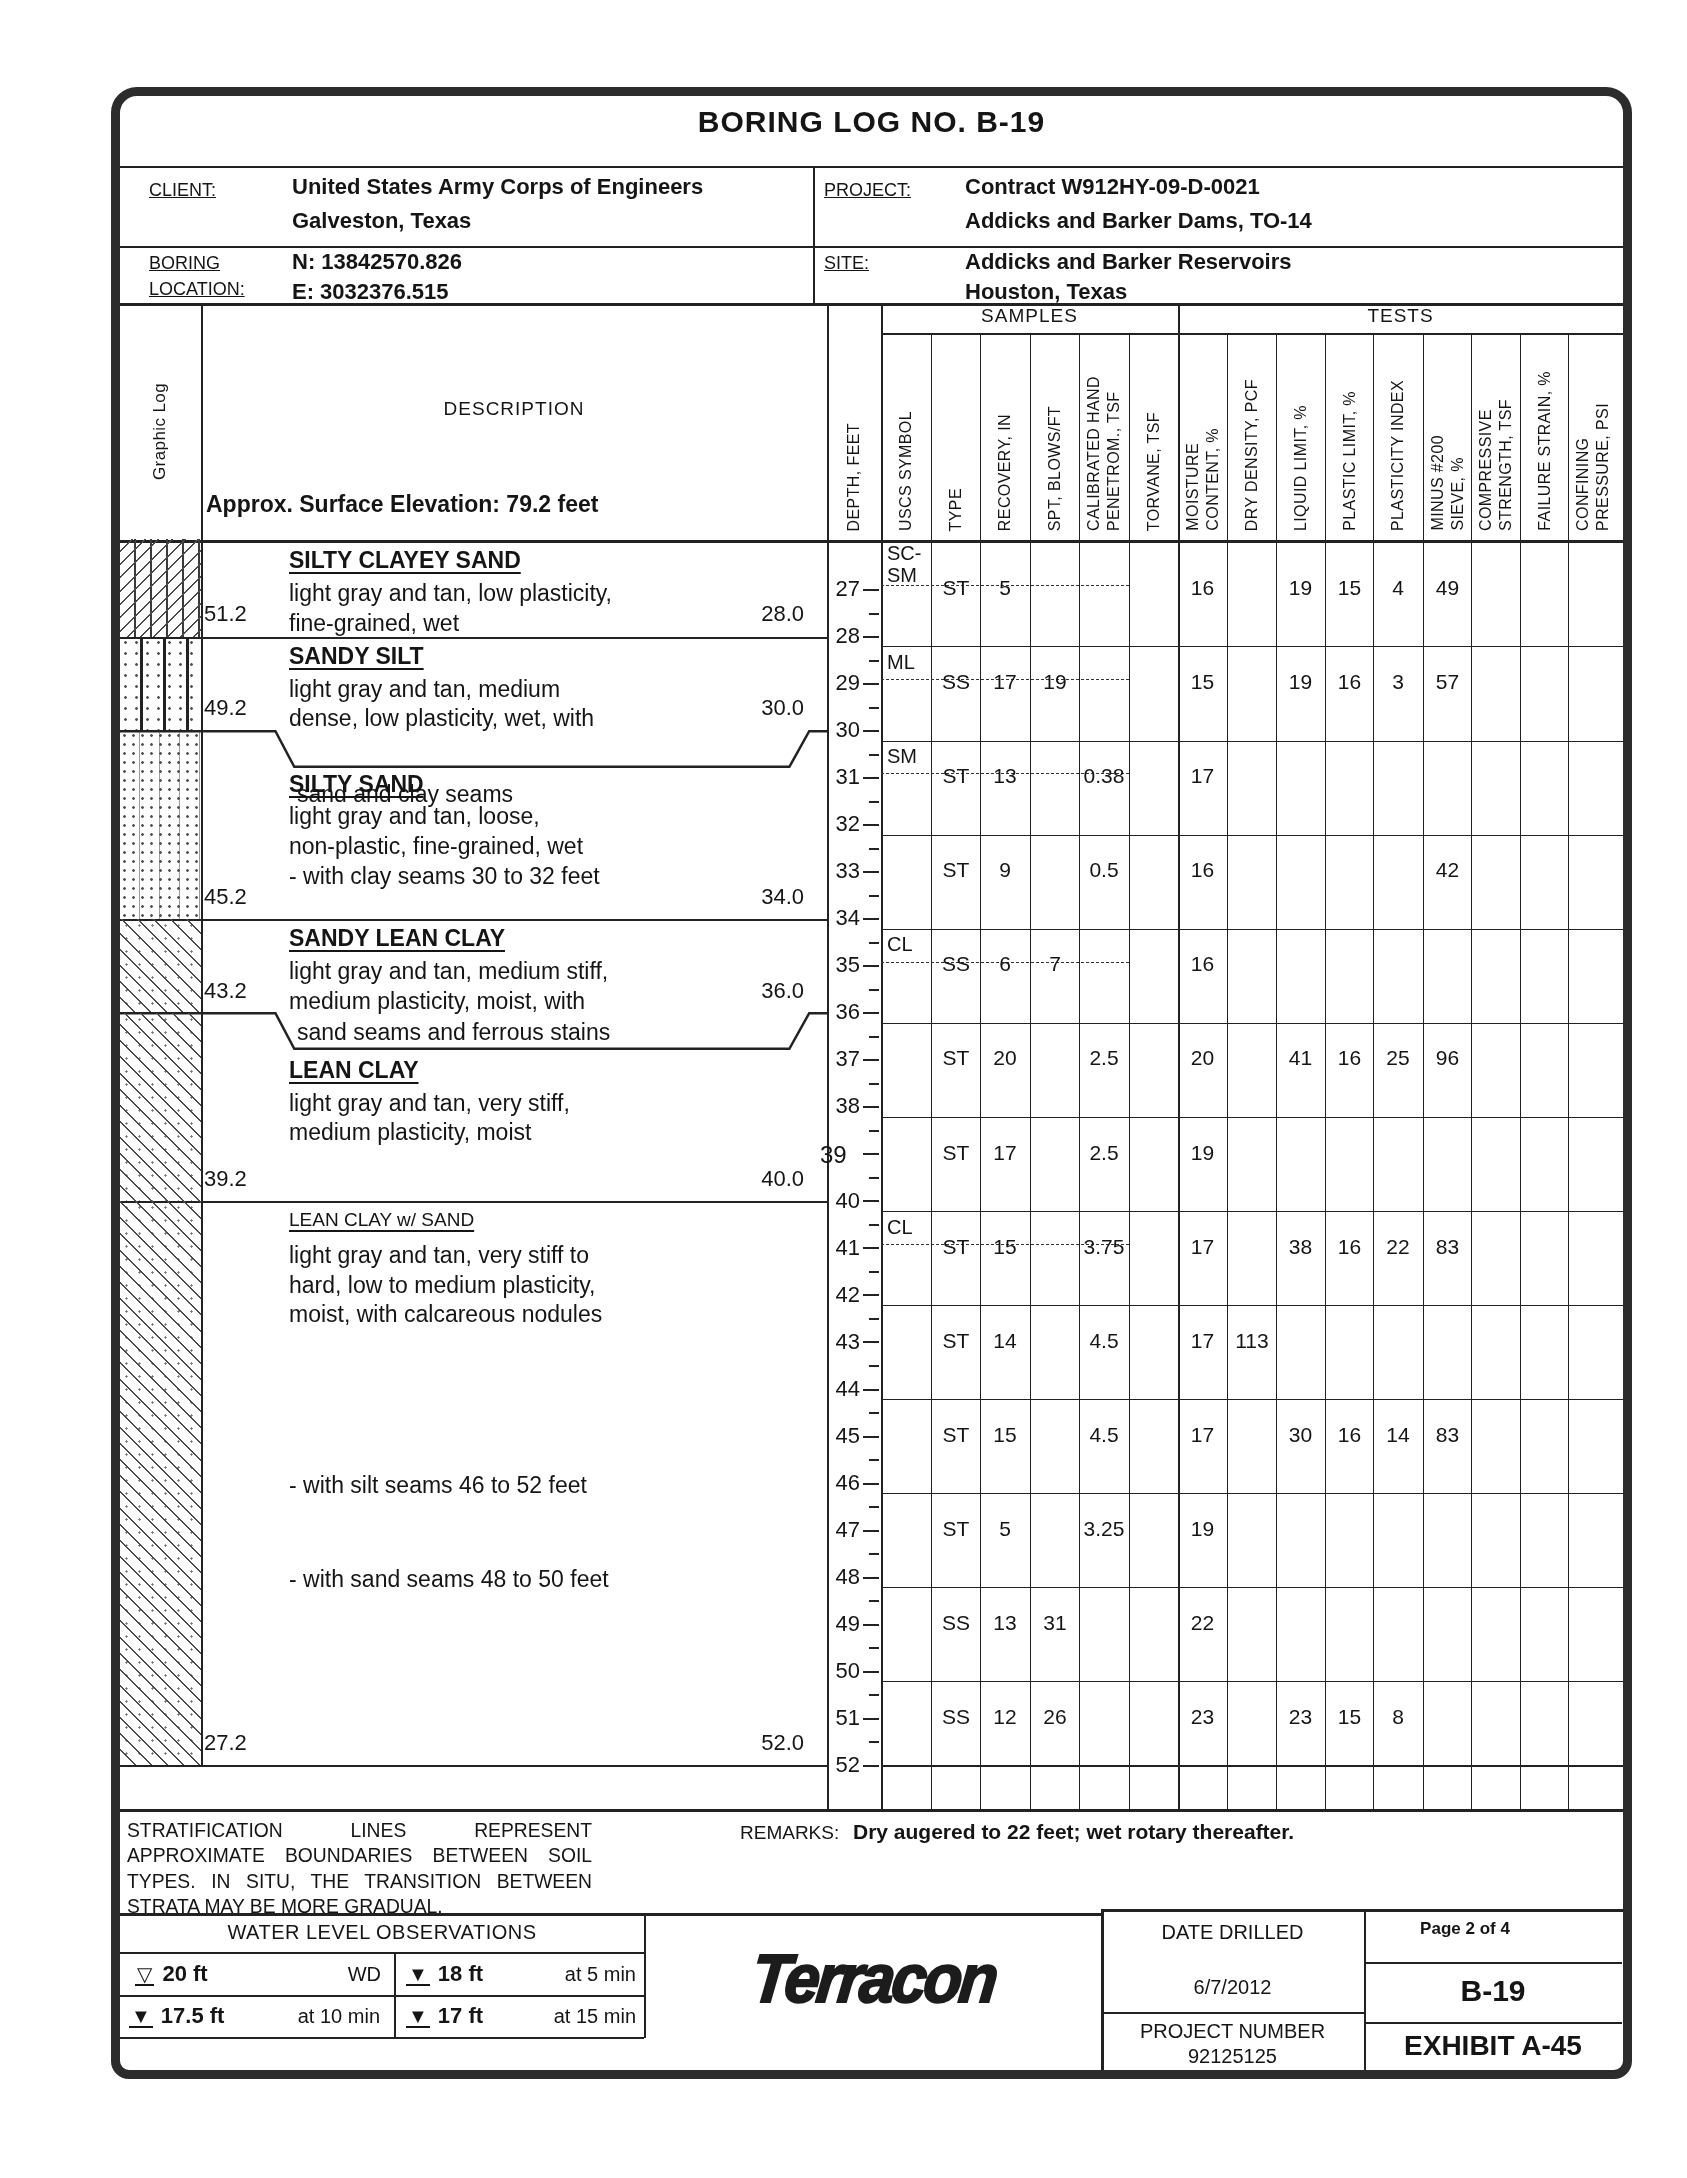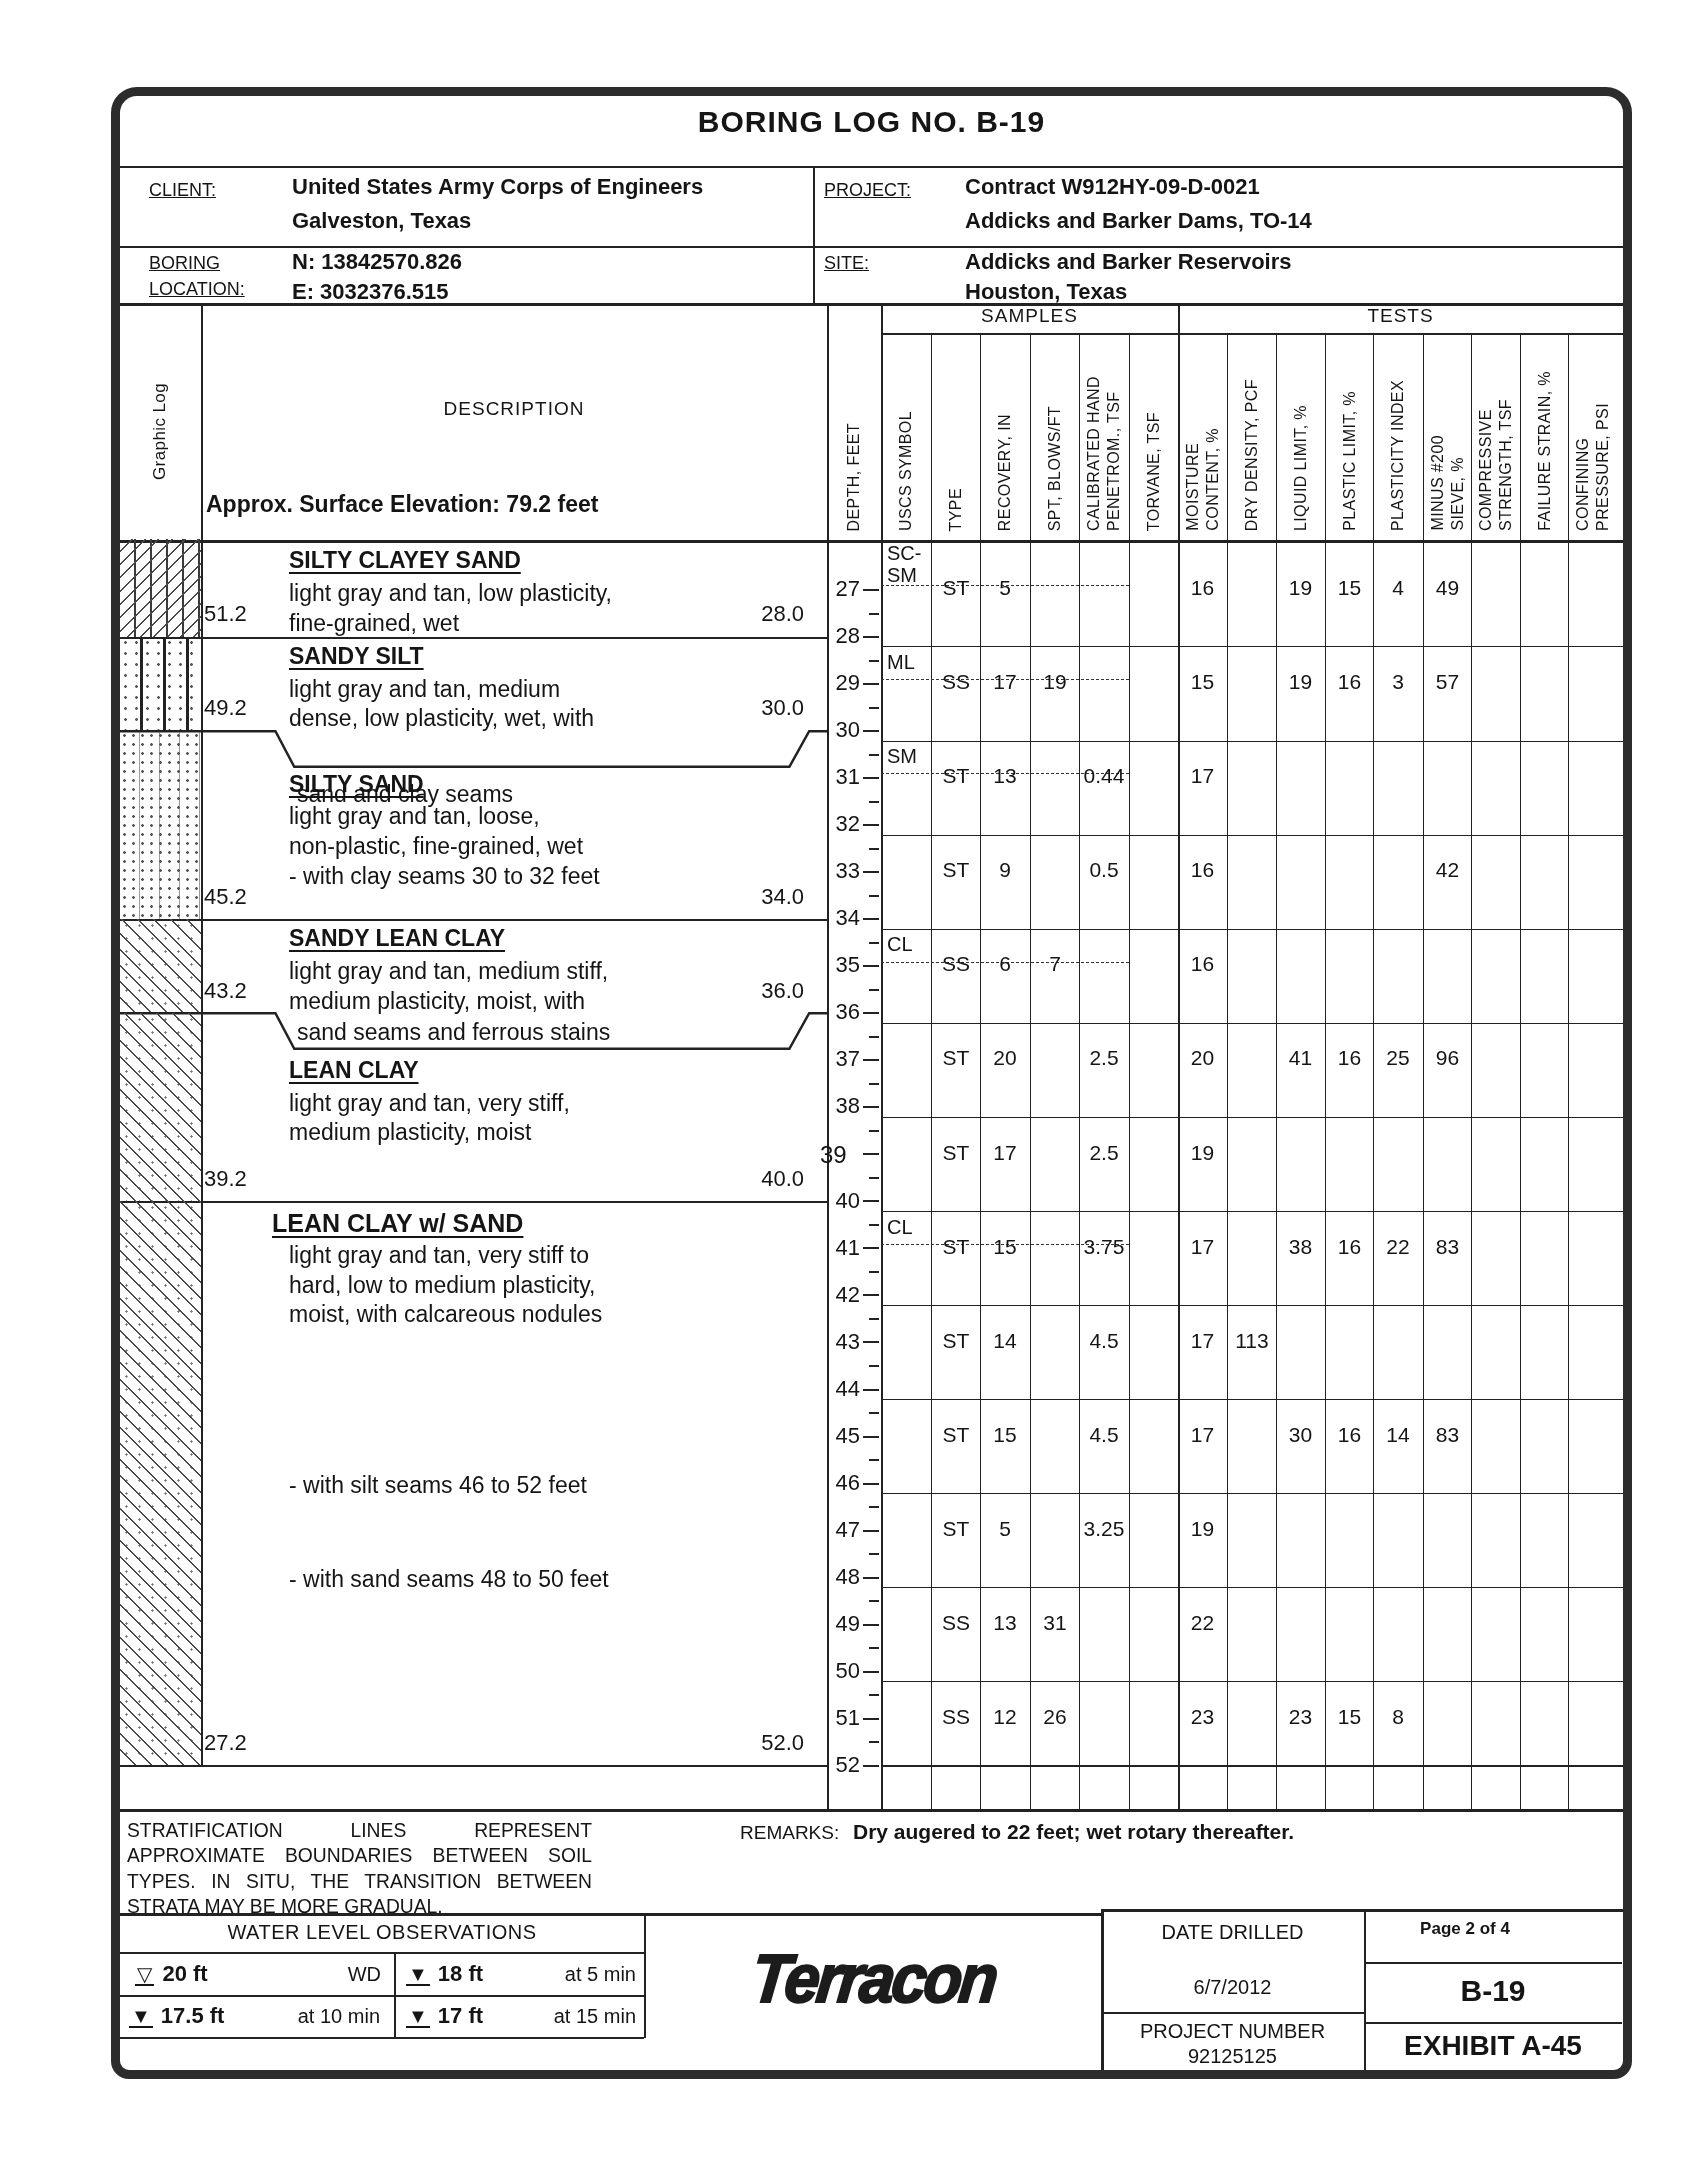--- a/index.html
+++ b/index.html
@@ -180,21 +180,21 @@
       </svg></div>
     <div class="abs" style="left: 297px; top: 1019px; font-size: 23px;">sand seams and ferrous stains</div>
     <div class="abs pat-cl" style="left: 120px; top: 1013px; width: 81px; height: 188px;"></div>
     <div class="abs" style="left: 289px; top: 1057px; font-size: 23px; font-weight: bold; text-decoration: underline 2px; text-underline-offset: 4px;">LEAN CLAY</div>
     <div class="abs" style="left: 289px; top: 1090px; font-size: 23px;">light gray and tan, very stiff,</div>
     <div class="abs" style="left: 289px; top: 1119px; font-size: 23px;">medium plasticity, moist</div>
     <div class="abs" style="left: 204px; top: 1166px; width: 73px; font-size: 22px;">39.2</div>
     <div class="abs" style="left: 693px; top: 1166px; width: 111px; text-align: right; font-size: 22px;">40.0</div>
     <div class="abs" style="top: 1201px; left: 120px; width: 707px; height: 2px; background: rgb(34, 34, 34);"></div>
     <div class="abs pat-cl" style="left: 120px; top: 1201px; width: 81px; height: 564px;"></div>
-    <div class="abs" style="left: 272px; top: 1209px; font-size: 25px; font-weight: bold; text-decoration: underline 2px; text-underline-offset: 4px;">LEAN CLAY w/ SAND</div>
+    <div class="abs" style="left: 289px; top: 1209px; font-size: 19px; font-weight: normal; text-decoration: underline 2px; text-underline-offset: 4px;">LEAN CLAY w/ SAND</div>
     <div class="abs" style="left: 289px; top: 1242px; font-size: 23px;">light gray and tan, very stiff to</div>
     <div class="abs" style="left: 289px; top: 1272px; font-size: 23px;">hard, low to medium plasticity,</div>
     <div class="abs" style="left: 289px; top: 1301px; font-size: 23px;">moist, with calcareous nodules</div>
     <div class="abs" style="left: 204px; top: 1730px; width: 73px; font-size: 22px;">27.2</div>
     <div class="abs" style="left: 693px; top: 1730px; width: 111px; text-align: right; font-size: 22px;">52.0</div>
     <div class="abs" style="left: 289px; top: 1472px; font-size: 23px;">- with silt seams 46 to 52 feet</div>
     <div class="abs" style="left: 289px; top: 1566px; font-size: 23px;">- with sand seams 48 to 50 feet</div>
     <div class="abs" style="left: 887px; top: 542px; font-size: 20px; white-space: pre-line; line-height: 1.1;">SC-
 SM</div>
     <div class="abs" style="left: 887px; top: 651px; font-size: 20px; white-space: pre-line; line-height: 1.1;">ML</div>
@@ -211,21 +211,21 @@
     <div class="abs" style="left: 931px; top: 670px; width: 50px; text-align: center; font-size: 21px;">SS</div>
     <div class="abs" style="left: 980px; top: 670px; width: 50px; text-align: center; font-size: 21px;">17</div>
     <div class="abs" style="left: 1030px; top: 670px; width: 50px; text-align: center; font-size: 21px;">19</div>
     <div class="abs" style="left: 1178px; top: 670px; width: 49px; text-align: center; font-size: 21px;">15</div>
     <div class="abs" style="left: 1276px; top: 670px; width: 49px; text-align: center; font-size: 21px;">19</div>
     <div class="abs" style="left: 1325px; top: 670px; width: 49px; text-align: center; font-size: 21px;">16</div>
     <div class="abs" style="left: 1373px; top: 670px; width: 50px; text-align: center; font-size: 21px;">3</div>
     <div class="abs" style="left: 1423px; top: 670px; width: 49px; text-align: center; font-size: 21px;">57</div>
     <div class="abs" style="left: 931px; top: 764px; width: 50px; text-align: center; font-size: 21px;">ST</div>
     <div class="abs" style="left: 980px; top: 764px; width: 50px; text-align: center; font-size: 21px;">13</div>
-    <div class="abs" style="left: 1079px; top: 764px; width: 50px; text-align: center; font-size: 21px;">0.44</div>
+    <div class="abs" style="left: 1079px; top: 764px; width: 50px; text-align: center; font-size: 21px;">0.38</div>
     <div class="abs" style="left: 1178px; top: 764px; width: 49px; text-align: center; font-size: 21px;">17</div>
     <div class="abs" style="left: 931px; top: 858px; width: 50px; text-align: center; font-size: 21px;">ST</div>
     <div class="abs" style="left: 980px; top: 858px; width: 50px; text-align: center; font-size: 21px;">9</div>
     <div class="abs" style="left: 1079px; top: 858px; width: 50px; text-align: center; font-size: 21px;">0.5</div>
     <div class="abs" style="left: 1178px; top: 858px; width: 49px; text-align: center; font-size: 21px;">16</div>
     <div class="abs" style="left: 1423px; top: 858px; width: 49px; text-align: center; font-size: 21px;">42</div>
     <div class="abs" style="left: 931px; top: 952px; width: 50px; text-align: center; font-size: 21px;">SS</div>
     <div class="abs" style="left: 980px; top: 952px; width: 50px; text-align: center; font-size: 21px;">6</div>
     <div class="abs" style="left: 1030px; top: 952px; width: 50px; text-align: center; font-size: 21px;">7</div>
     <div class="abs" style="left: 1178px; top: 952px; width: 49px; text-align: center; font-size: 21px;">16</div>

